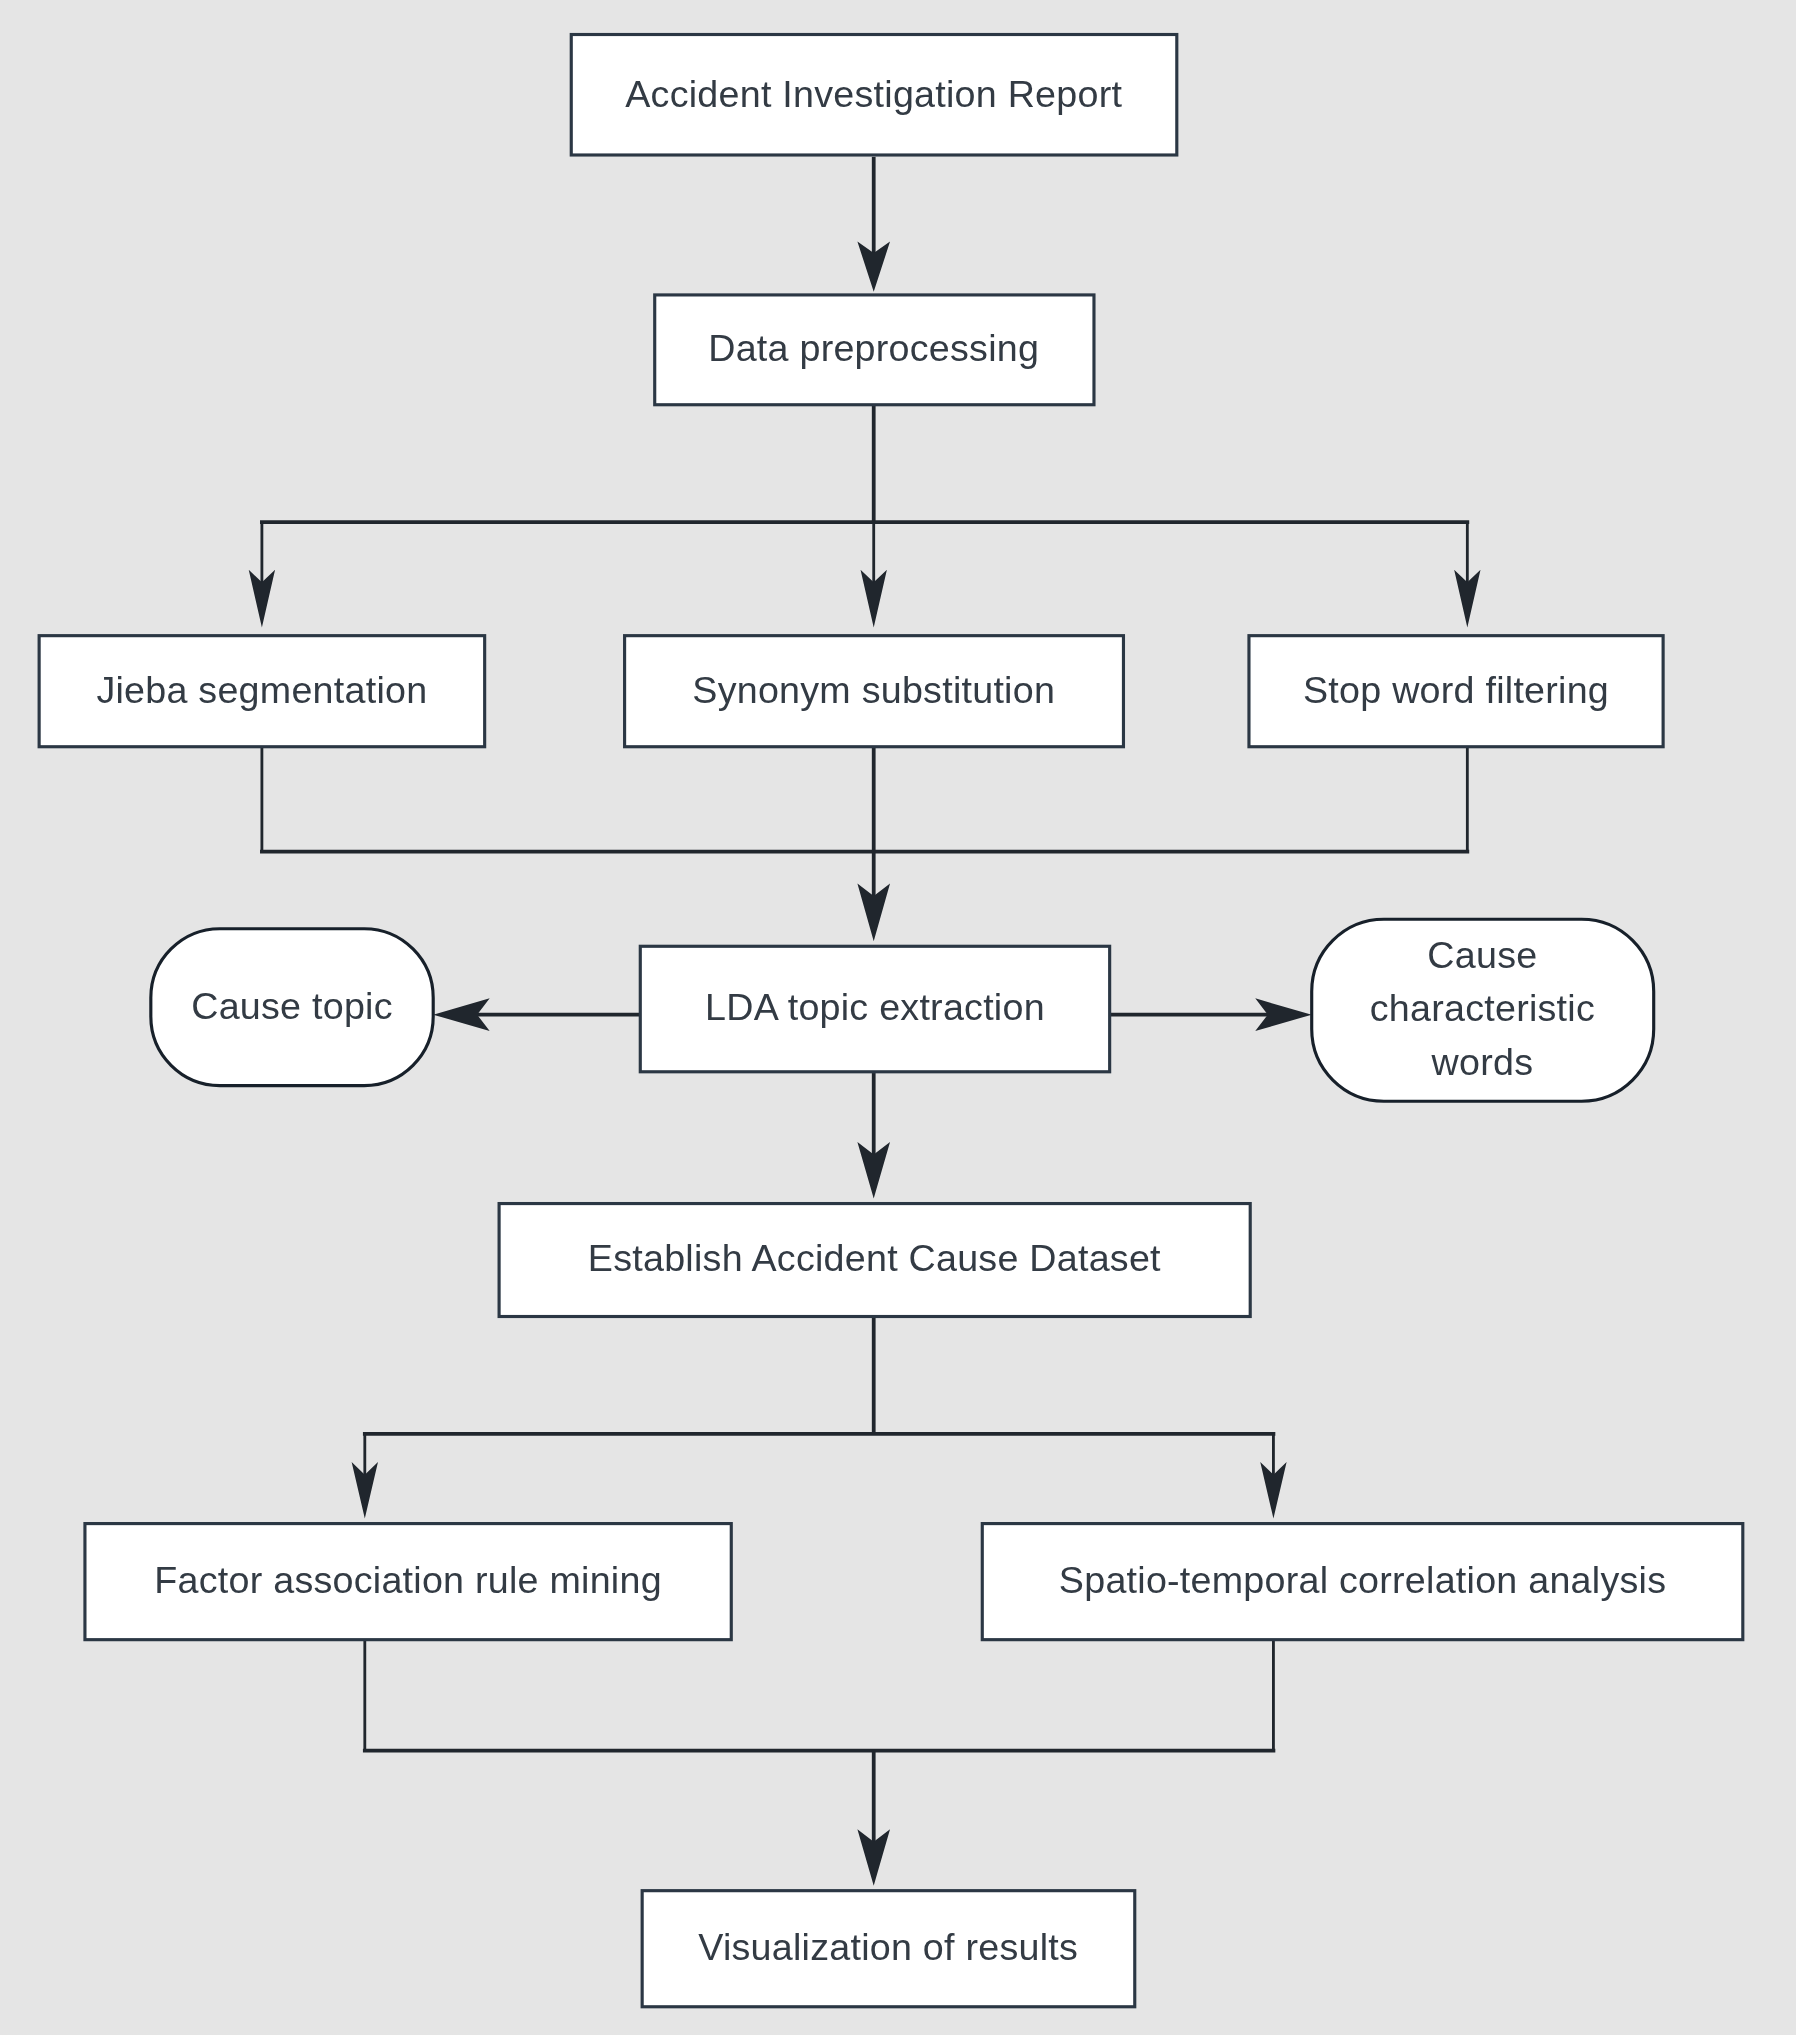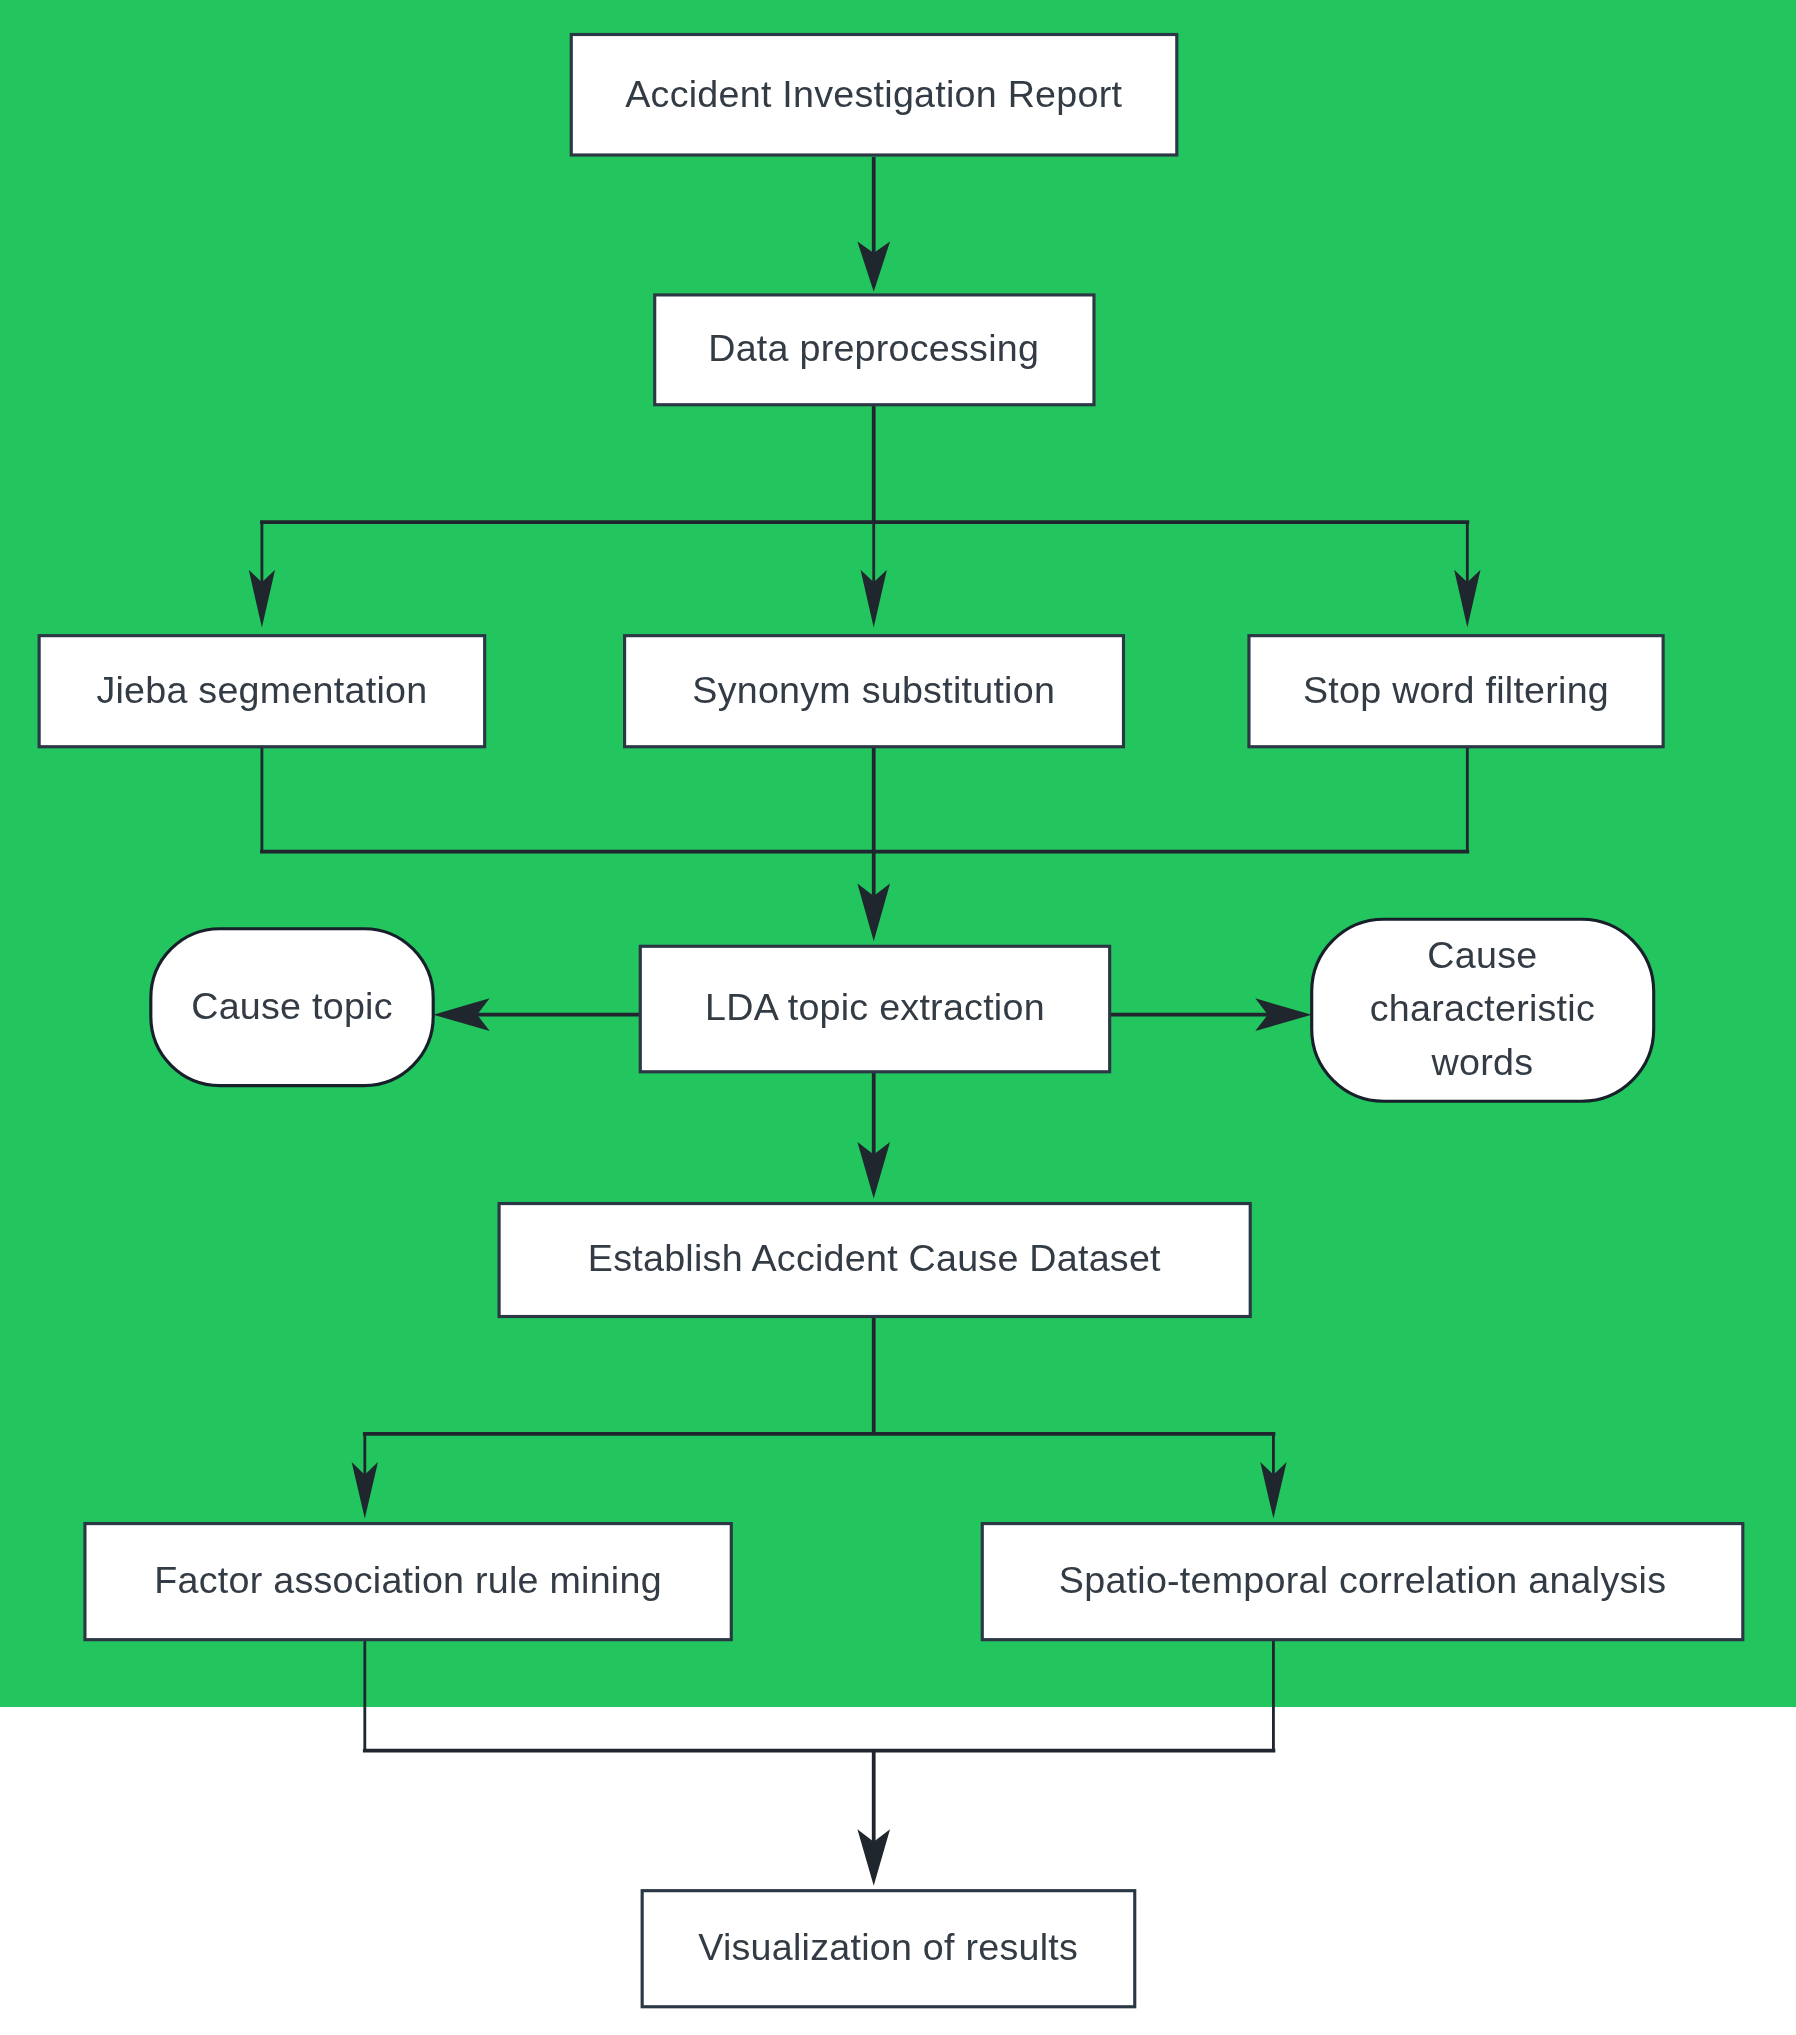--- a/index.html
+++ b/index.html
@@ -9,22 +9,22 @@
   }
   body {
     width: 1797px;
     height: 2035px;
     overflow: hidden;
     font-family: "Liberation Sans", sans-serif;
   }
   #flowchart-root {
     position: relative;
     width: 1797px;
-    height: 1707px;
-    background: #22c55e;
+    height: 2035px;
+    background: #e5e5e5;
   }
   svg.flow-canvas {
     display: block;
     width: 1797px;
     height: 2035px;
   }
   .node-rect {
     fill: #ffffff;
     stroke: #2b3744;
     stroke-width: 5;

